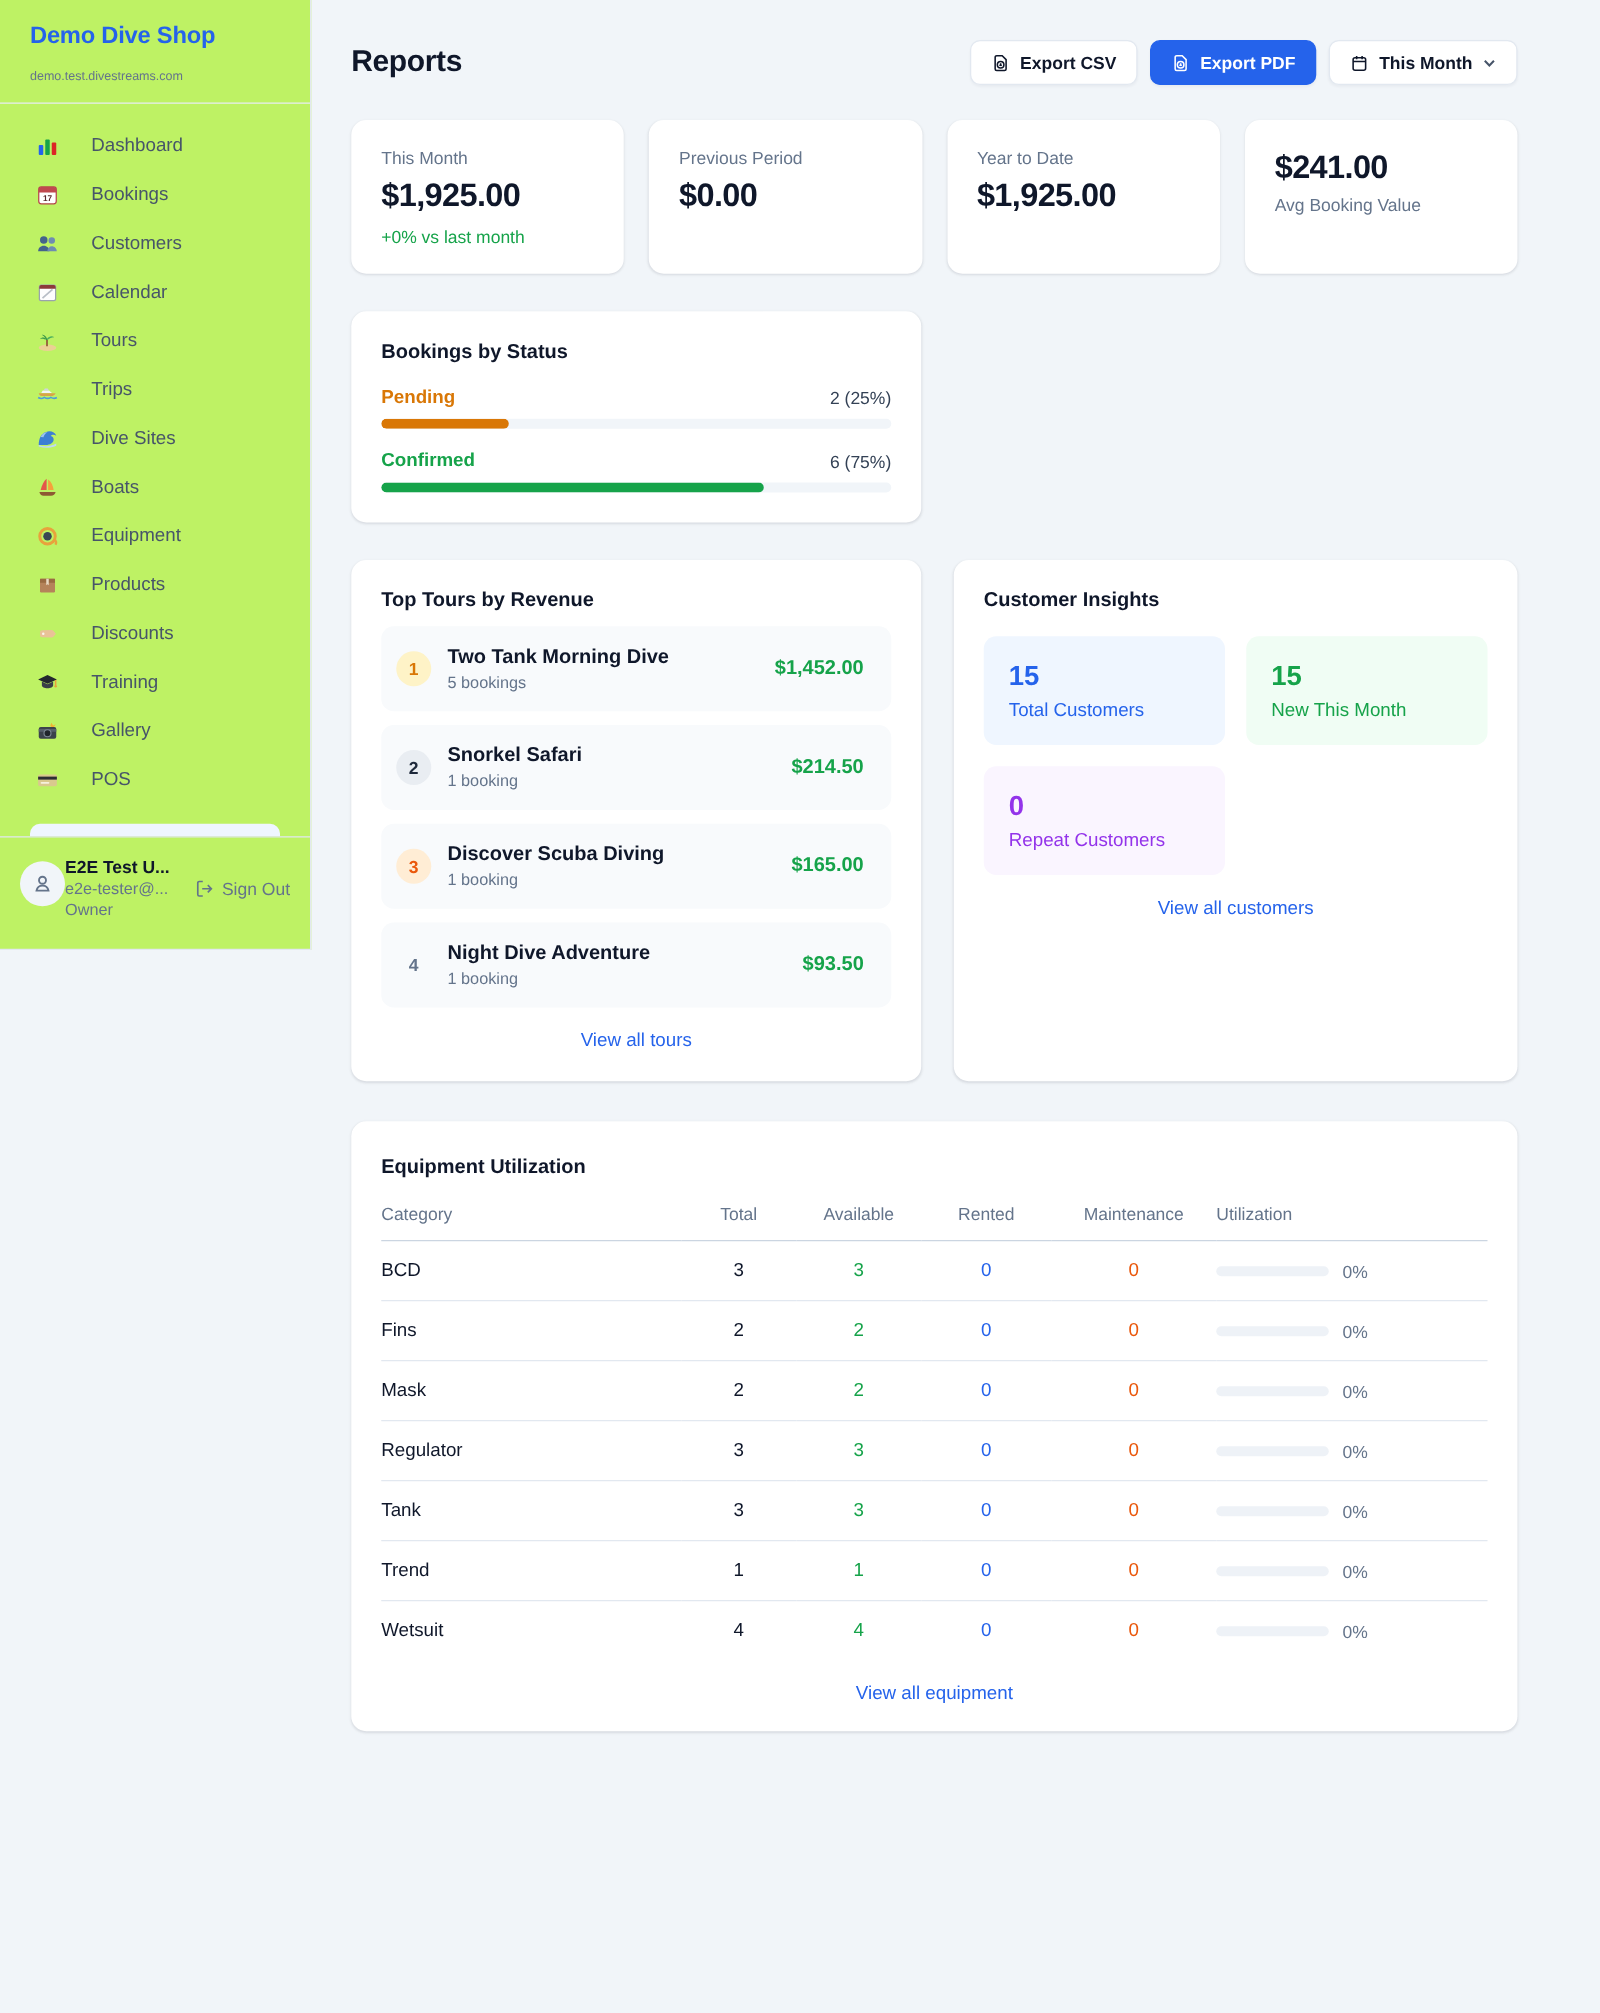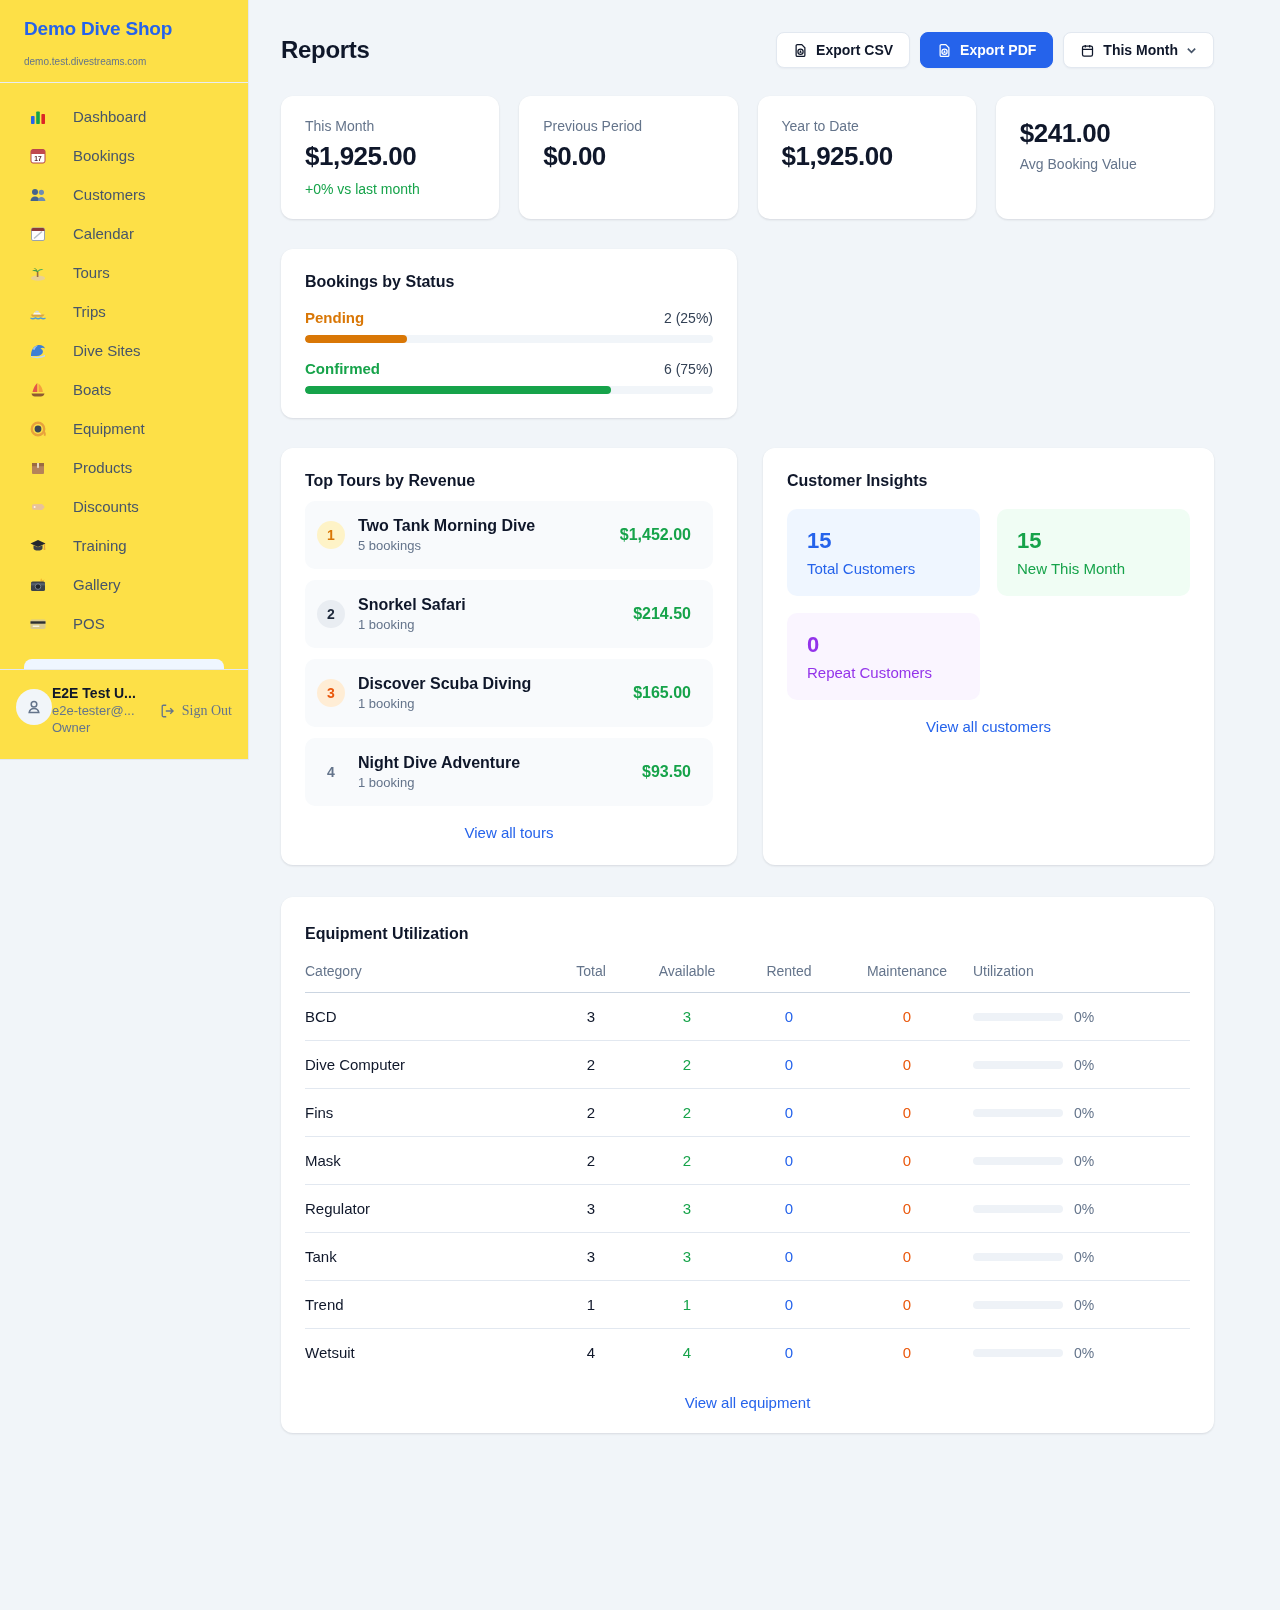--- a/index.html
+++ b/index.html
@@ -8,21 +8,21 @@
     min-height:1610px;
     background:#f1f5f9;
     font-family:"Liberation Sans","DejaVu Sans",sans-serif;
     color:#0f172a;
     display:flex;
     align-items:flex-start;
   }
   
   .sidebar {
     width:249px; flex:0 0 249px;
-    background:#fde047;
+    background:#bef264;
     border-right:1px solid #e2e8f0;
     border-bottom:1px solid #e2e8f0;
   }
   .shop-header { padding:18px 24px 15px; border-bottom:1px solid #e8edf3; }
   .shop-name { font-size:19px; font-weight:700; color:#2563eb; letter-spacing:-0.2px; }
   .shop-domain { font-size:10px; color:#64748b; margin-top:16px; }
   .nav { padding:14px 12px 0; }
   .nav-item {
     display:flex; align-items:center; gap:26px;
     padding:10px 16px; border-radius:8px; cursor:pointer;
@@ -39,21 +39,21 @@
     width:36px; height:36px; border-radius:50%; background:#f1f5f9;
     display:flex; align-items:center; justify-content:center; flex:0 0 36px; margin-top:4px;
   }
   .user-info { flex:1; min-width:0; }
   .user-name { font-size:14px; font-weight:700; color:#0f172a; white-space:nowrap; }
   .user-email { font-size:13px; color:#64748b; margin-top:2px; white-space:nowrap; }
   .user-role { font-size:13px; color:#64748b; margin-top:2px; }
   .signout-btn {
     display:flex; align-items:center; gap:6px;
     font-size:14px; color:#64748b; background:none; border:none; cursor:pointer;
-    font-family:Liberation Serif, serif; margin-top:18px; white-space:nowrap;
+    font-family:Liberation Sans, sans-serif; margin-top:18px; white-space:nowrap;
   }
   
   .main { flex:1; padding:32px 0 40px 32px; }
   .content { width:933px; }
   .page-header { display:flex; align-items:center; justify-content:space-between; }
   .page-title { font-size:24px; font-weight:800; letter-spacing:-0.3px; color:#0f172a; }
   .header-actions { display:flex; align-items:center; gap:10px; }
   .btn {
     display:inline-flex; align-items:center; gap:8px;
     font-family:inherit; font-size:14px; font-weight:600;
@@ -491,35 +491,20 @@
             <td class="util">
                 <span class="util-wrap">
                   <span class="util-track">
                     <span class="util-fill" style="display: block; width: 0%;"></span>
                   </span>
                   <span class="util-pct">0%</span>
                 </span>
               </td>
           </tr>
           <tr>
-            <td class="cat">Dive Computer</td>
-            <td class="t-total">2</td>
-            <td class="t-avail">2</td>
-            <td class="t-rent">0</td>
-            <td class="t-maint">0</td>
-            <td class="util">
-                <span class="util-wrap">
-                  <span class="util-track">
-                    <span class="util-fill" style="display: block; width: 0%;"></span>
-                  </span>
-                  <span class="util-pct">0%</span>
-                </span>
-              </td>
-          </tr>
-          <tr>
             <td class="cat">Fins</td>
             <td class="t-total">2</td>
             <td class="t-avail">2</td>
             <td class="t-rent">0</td>
             <td class="t-maint">0</td>
             <td class="util">
                 <span class="util-wrap">
                   <span class="util-track">
                     <span class="util-fill" style="display: block; width: 0%;"></span>
                   </span>

